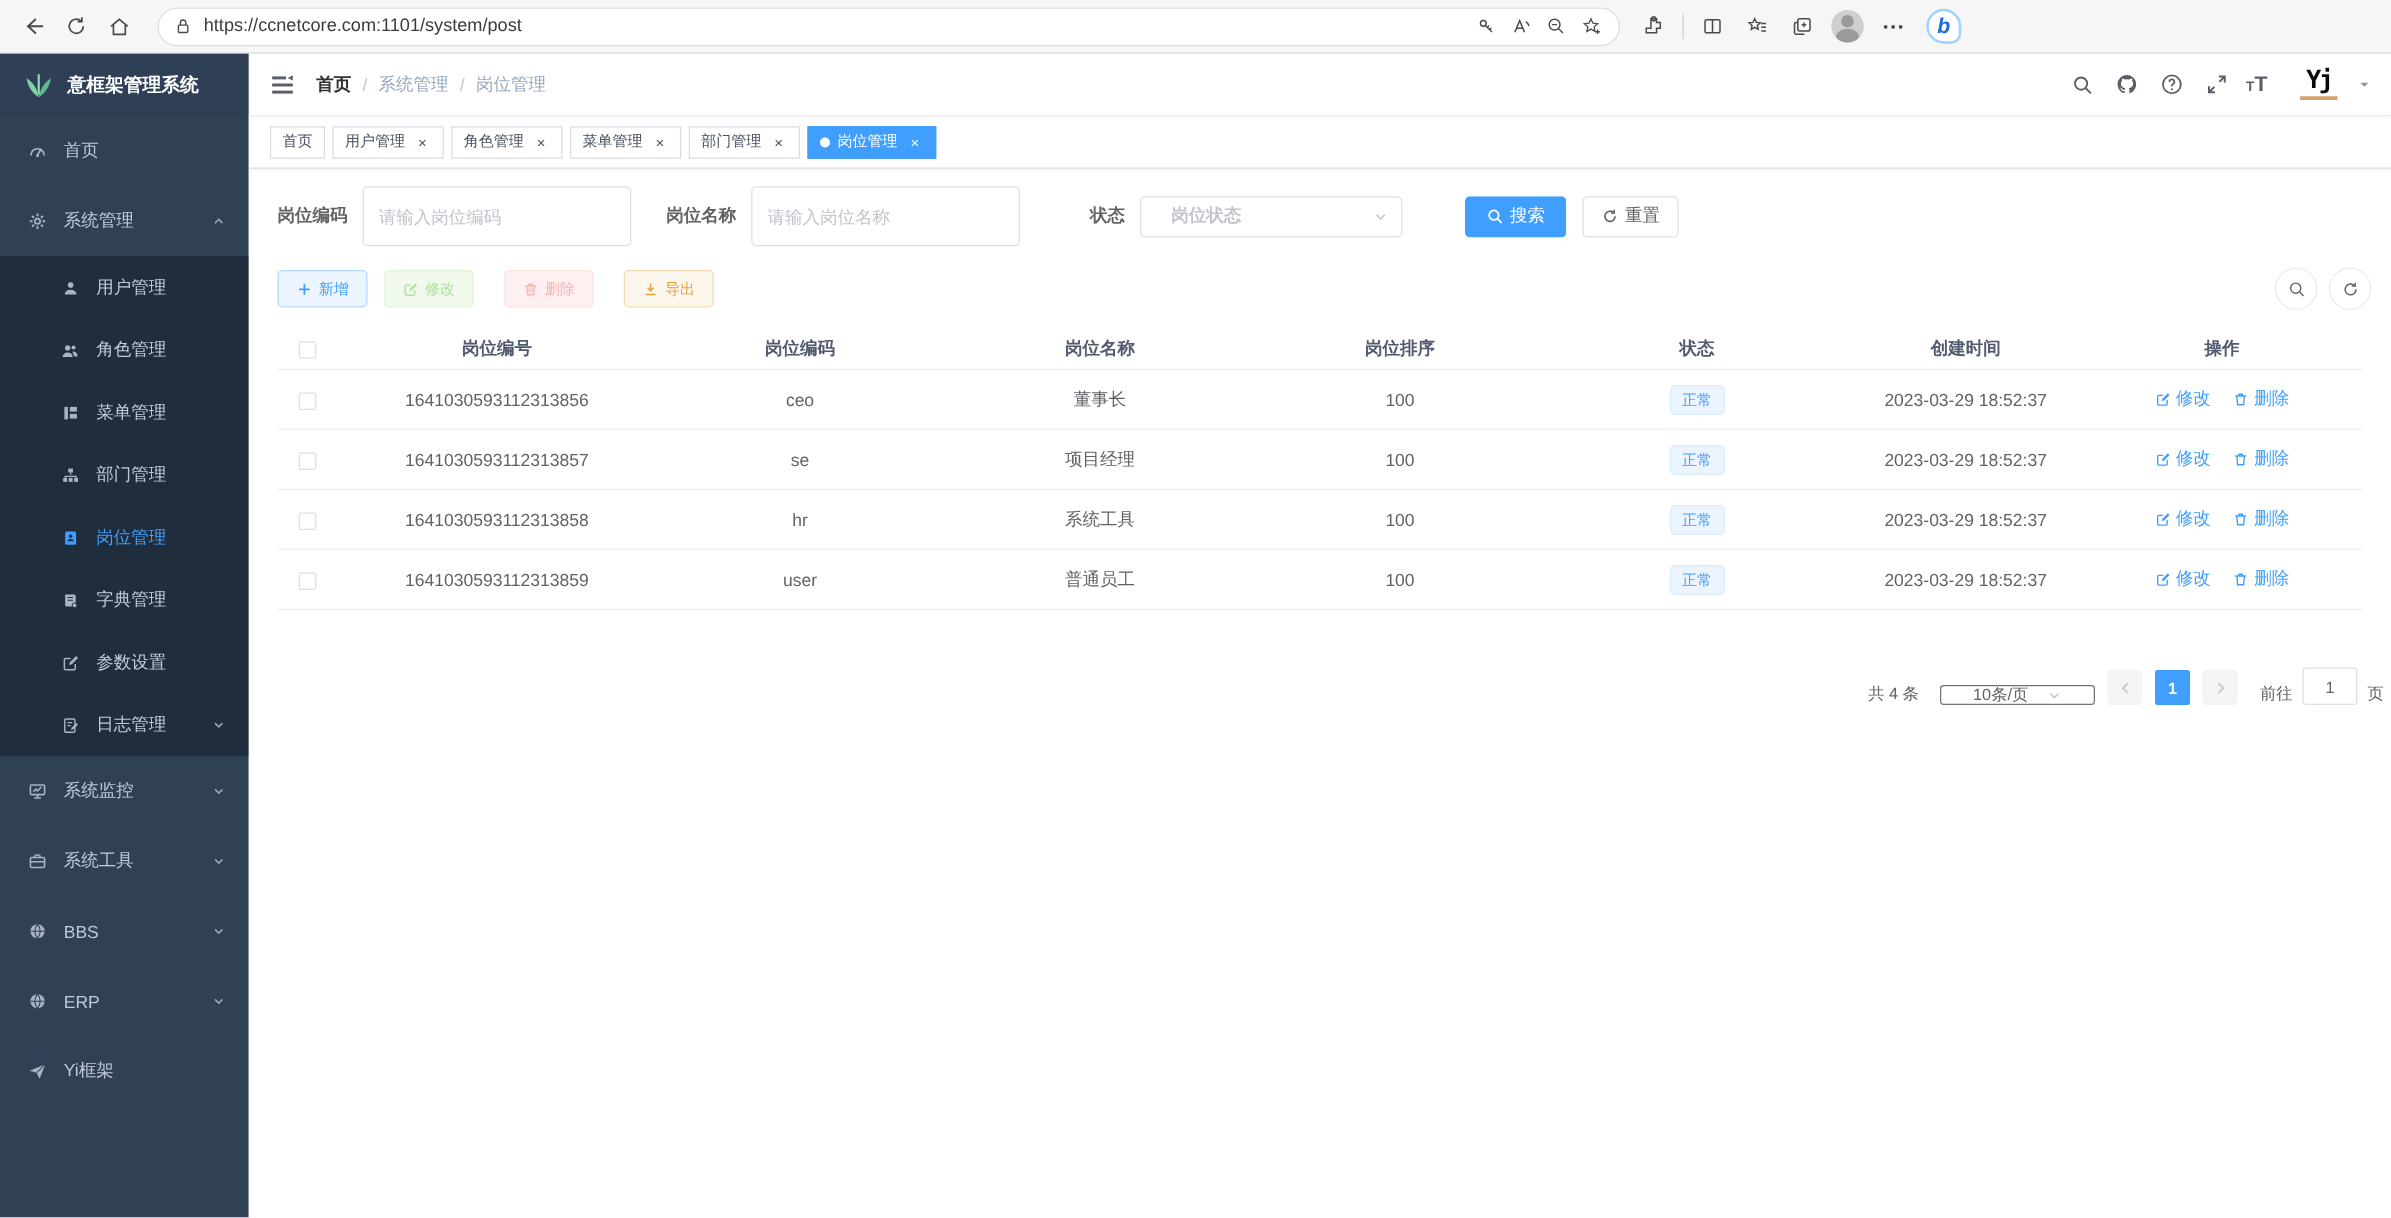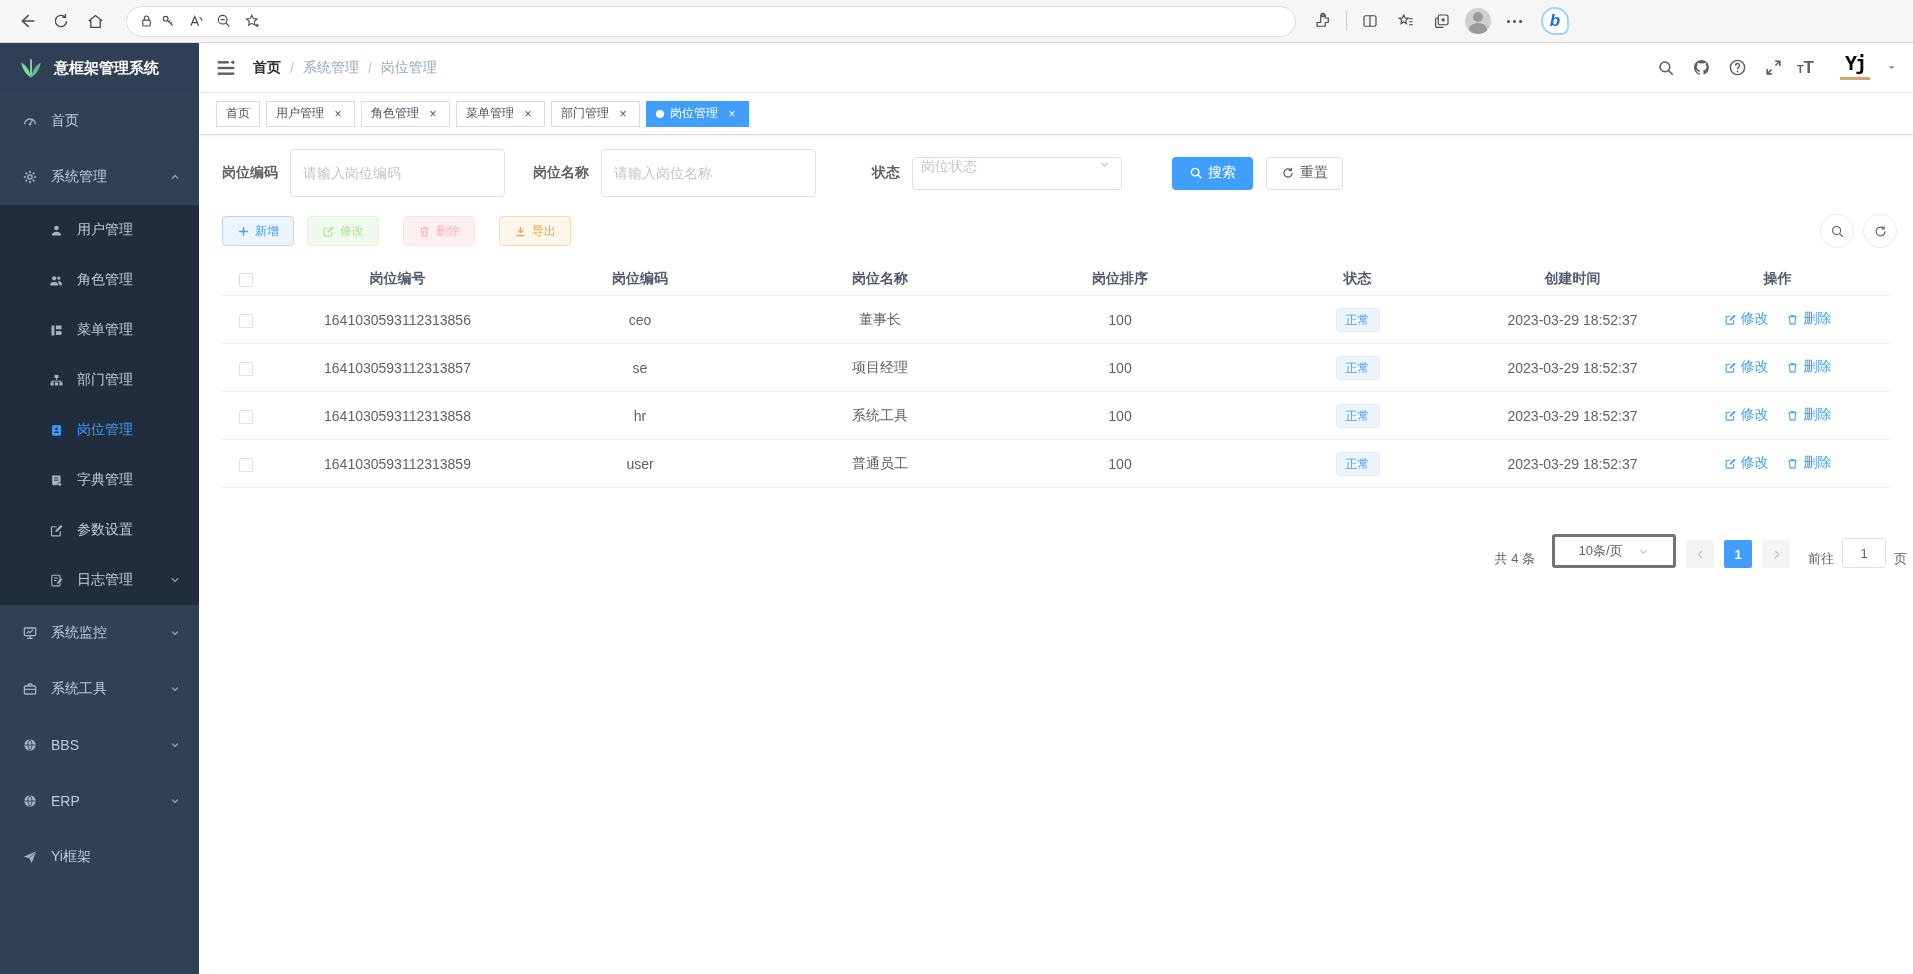--- a/index.html
+++ b/index.html
@@ -59,21 +59,21 @@
   .tag .dot { width:8px; height:8px; border-radius:50%; background:#fff; margin-right:6px; }
   .tag .x { margin-left:7px; font-size:12px; color:inherit; width:14px; height:14px; border-radius:50%; display:flex; align-items:center; justify-content:center; line-height:1; }
   .tag.active { background:#409eff; border-color:#409eff; color:#fff; }
 
   
   .content { flex:1; padding:14px 0 0 23px; position:relative; min-width:0; }
   .filter-row { display:flex; align-items:center; }
   .flabel { font-weight:700; color:#606266; white-space:nowrap; }
   .tinput { height:48px; border:1px solid #dcdfe6; border-radius:4px; padding:0 12px; font-size:14px; color:#606266; outline:none; font-family:inherit; }
   .tinput::placeholder { color:#c0c4cc; }
-  .fake-select { height:33px; border:1px solid #dcdfe6; border-radius:4px; display:flex; align-items:flex-start; padding:0 10px 0 8px; cursor:pointer; background:#fff; }
+  .fake-select { height:33px; border:1px solid #dcdfe6; border-radius:4px; display:flex; align-items:center; padding:0 10px 0 24px; cursor:pointer; background:#fff;font-weight:bold; }
   .fake-select .ph { color:#c0c4cc; flex:1; }
   .fake-select .caret { color:#c0c4cc; }
   .btn { display:inline-flex; align-items:center; justify-content:center; gap:5px; border-radius:4px; cursor:pointer; border:1px solid transparent; font-family:inherit; }
   .btn-search { height:33px; padding:0 16px; background:#409eff; color:#fff; font-size:14px; margin-left:50px; }
   .btn-reset { height:33px; padding:0 14px; background:#fff; border-color:#dcdfe6; color:#606266; font-size:14px; margin-left:13px; }
 
   .btn-row { display:flex; align-items:center; margin-top:17px; padding-right:16px; }
   .mini { height:30px; padding:0 14px; font-size:12px; }
   .b-add { background:#ecf5ff; border-color:#b3d8ff; color:#409eff; }
   .b-edit { background:#f0f9eb; border-color:#e1f3d8; color:#b3e19d; margin-left:13px; cursor:not-allowed; }
@@ -89,21 +89,21 @@
   .tbody .trow { height:48px; color:#606266; }
   .td { text-align:center; overflow:hidden; white-space:nowrap; }
   .checkbox { display:inline-block; width:14px; height:14px; border:1px solid #dcdfe6; border-radius:2px; background:#fff; cursor:pointer; vertical-align:middle; }
   .badge { display:inline-block; background:#ecf5ff; border:1px solid #d9ecff; color:#409eff; font-size:12px; line-height:1; padding:5px 9px; border-radius:4px; }
   .op { color:#409eff; text-decoration:none; cursor:pointer; display:inline-flex; align-items:center; gap:4px; font-size:14px; }
   .op + .op { margin-left:14px; }
 
   
   .pagination { margin-top:46px; display:flex; align-items:flex-end; justify-content:flex-end; padding-right:6px; font-size:13px; color:#606266; }
   .pg-total { margin-right:17px; }
-  .pg-select { width:124px; height:34px; border:3px solid #737373; border-radius:3px; display:flex; align-items:center; justify-content:center; gap:14px; cursor:pointer; color:#606266; }
+  .pg-select { width:124px; height:16px; border:1px solid #737373; border-radius:3px; display:flex; align-items:center; justify-content:center; gap:14px; cursor:pointer; color:#606266; }
   .pg-nav { width:28px; height:28px; border-radius:2px; background:#f4f4f5; color:#c0c4cc; display:flex; align-items:center; justify-content:center; cursor:pointer; margin-left:10px; }
   .pg-page { width:28px; height:28px; border-radius:2px; background:#409eff; color:#fff; font-weight:700; display:flex; align-items:center; justify-content:center; cursor:pointer; margin-left:10px; }
   .pg-goto { margin-left:18px; white-space:nowrap; }
   .pg-input { width:44px; height:30px; border:1px solid #dcdfe6; border-radius:3px; text-align:center; margin:0 8px; font-size:13px; color:#606266; outline:none; font-family:inherit; }
   .pg-unit { white-space:nowrap; }
 </style>
 </head>
 <body>
 
 <div class="browser-bar">
@@ -122,20 +122,21 @@
     <svg width="19" height="19" viewBox="0 0 24 24">
         <path d="M3.5 11.5 L12 4.5 L20.5 11.5 M6 10 V19.5 H18 V10" fill="none" stroke="currentColor" stroke-width="1.7"></path>
       </svg>
   </div>
 
   <div class="addr">
     <svg width="15" height="16" viewBox="0 0 24 24">
         <rect x="6" y="10.5" width="12" height="9.5" rx="1.5" fill="none" stroke="#4a4a4a" stroke-width="1.8"></rect>
         <path d="M8.5 10.5 V7.5 a3.5 3.5 0 0 1 7 0 V10.5" fill="none" stroke="#4a4a4a" stroke-width="1.8"></path>
       </svg>
+    <span class="url">https://ccnetcore.com:1101/system/post</span>
     <div class="bicon">
       <svg width="16" height="16" viewBox="0 0 24 24">
           <circle cx="8.5" cy="8.5" r="3.5" fill="none" stroke="#4a4a4a" stroke-width="1.7"></circle>
           <path d="M11 11 L19 19 M16 16 l2.2-2.2 M13.3 13.3 l2.2-2.2" fill="none" stroke="#4a4a4a" stroke-width="1.7"></path>
         </svg>
     </div>
     <div class="bicon">
       <svg width="17" height="17" viewBox="0 0 24 24">
           <path d="M4 18 L9.5 5 L15 18 M6 13.5 h7" fill="none" stroke="#4a4a4a" stroke-width="1.7"></path>
           <path d="M16.5 6 a8 8 0 0 1 3.5 5" fill="none" stroke="#4a4a4a" stroke-width="1.6"></path>

